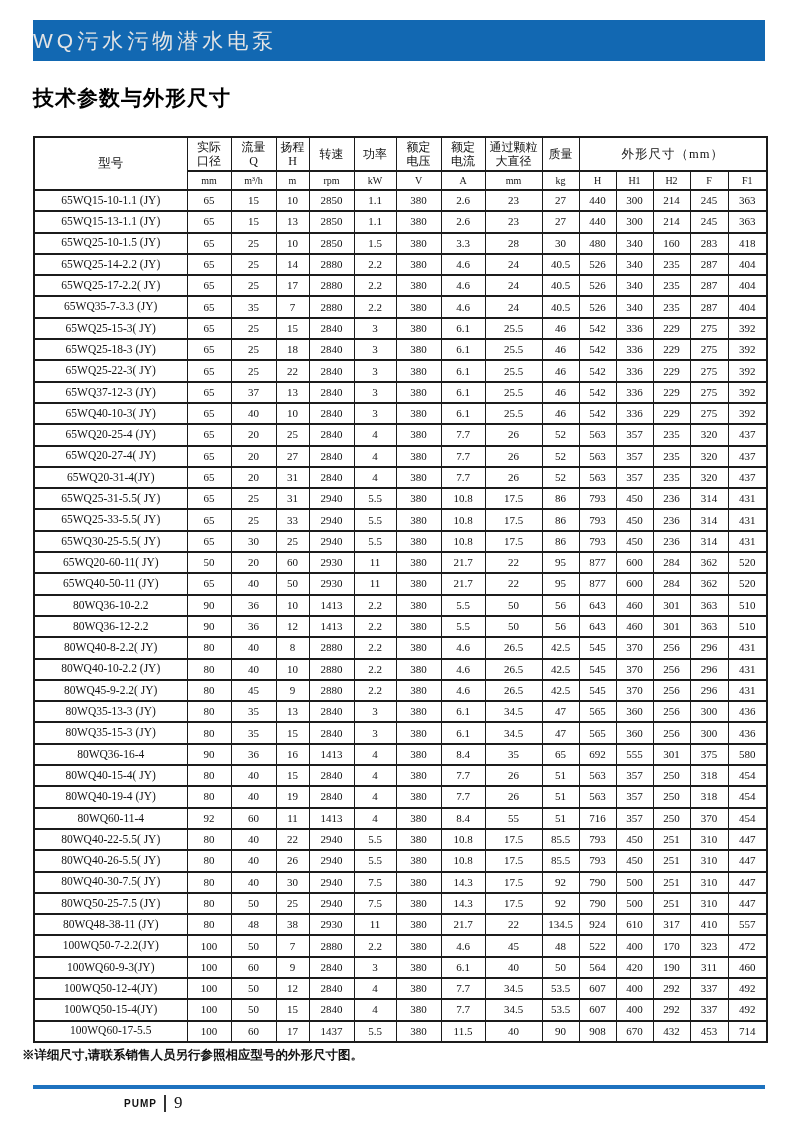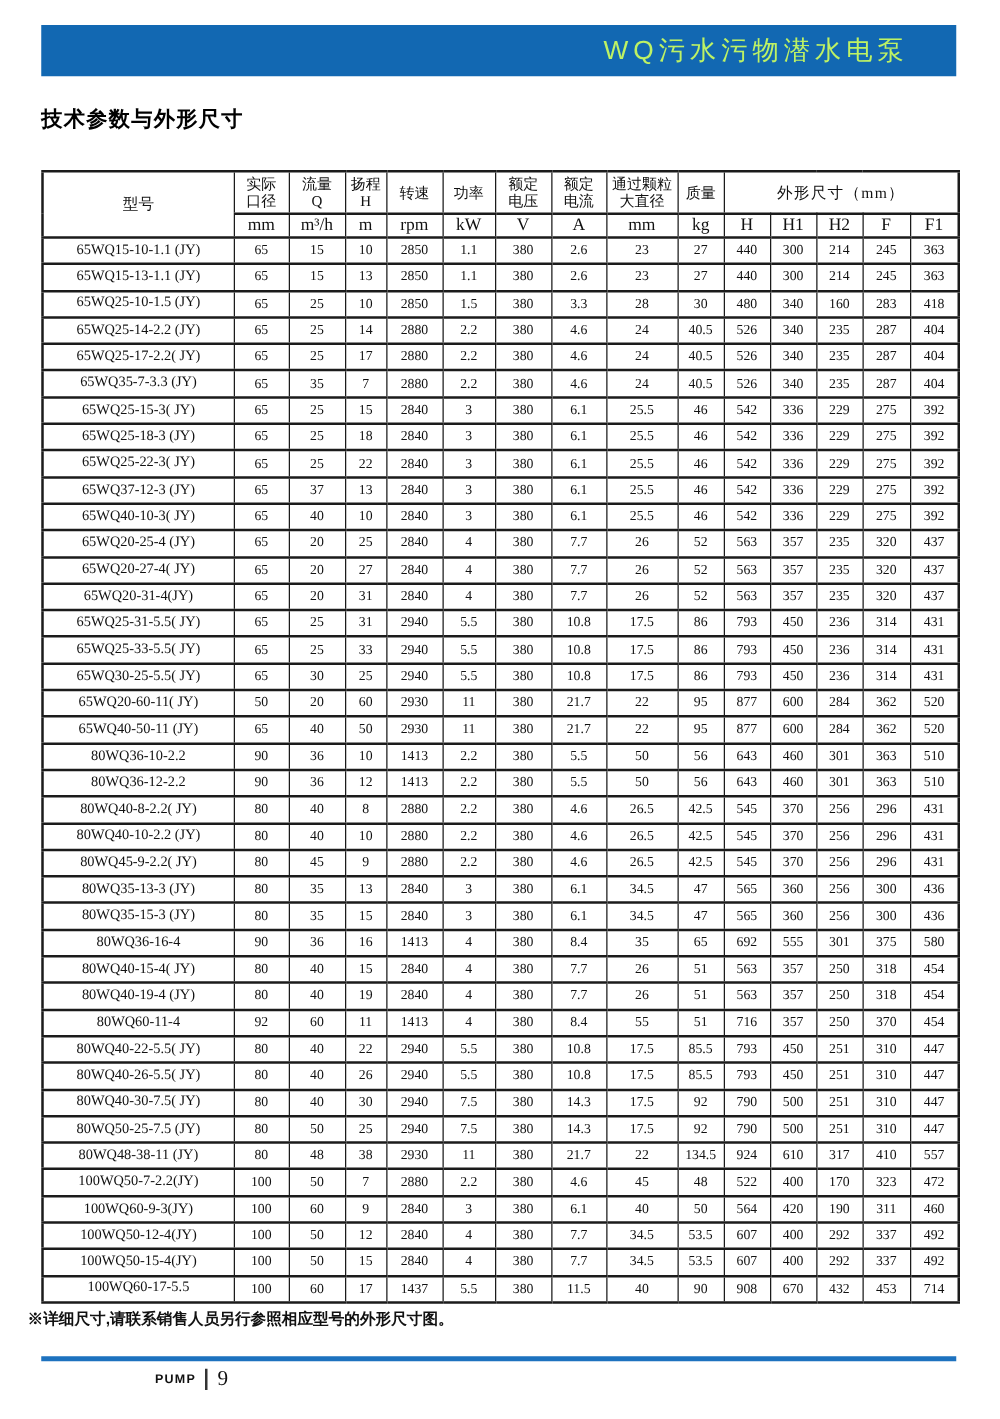--- a/index.html
+++ b/index.html
@@ -14,34 +14,33 @@
   
   .banner {
     position: absolute;
     left: 33px; top: 20px;
     width: 732px; height: 41px;
     background: #1268b2;
   }
   .banner-title {
     display: block;
     line-height: 41px;
-    text-align: right;
     padding-right: 38px;
-    color: #bef264;
+    color: #e5e5e5;
     font-size: 21px;
     letter-spacing: 4px;
     font-family: "Liberation Sans", sans-serif;
     font-weight: 500;
   }
   
   .page-title {
     position: absolute;
     left: 33px; top: 84px;
     margin: 0;
-    font-size: 17px;
+    font-size: 21px;
     font-weight: bold;
     color: #000000;
     font-family: "Liberation Sans", sans-serif;
     letter-spacing: 1px;
   }
   
   table.spec {
     position: absolute;
     left: 33px; top: 136px;
     width: 733px;
@@ -64,21 +63,21 @@
   th.h-top {
     height: 32px;
     font-size: 12px;
     line-height: 1.2;
     white-space: pre-line;
   }
   th.h-model { font-size: 12.5px; margin-top: 44px; }
   th.h-dims { font-size: 12.5px; letter-spacing: 1px; border-radius: 12px; }
   tr.unit-row th {
     height: 17px;
-    font-size: 14px;
+    font-size: 10px;
     line-height: 17px;
   }
   tbody td {
     height: 19.3px;
     font-size: 11px;
     line-height: 1;
     white-space: nowrap;
   }
   td.model-cell { font-size: 11.5px; }
   

